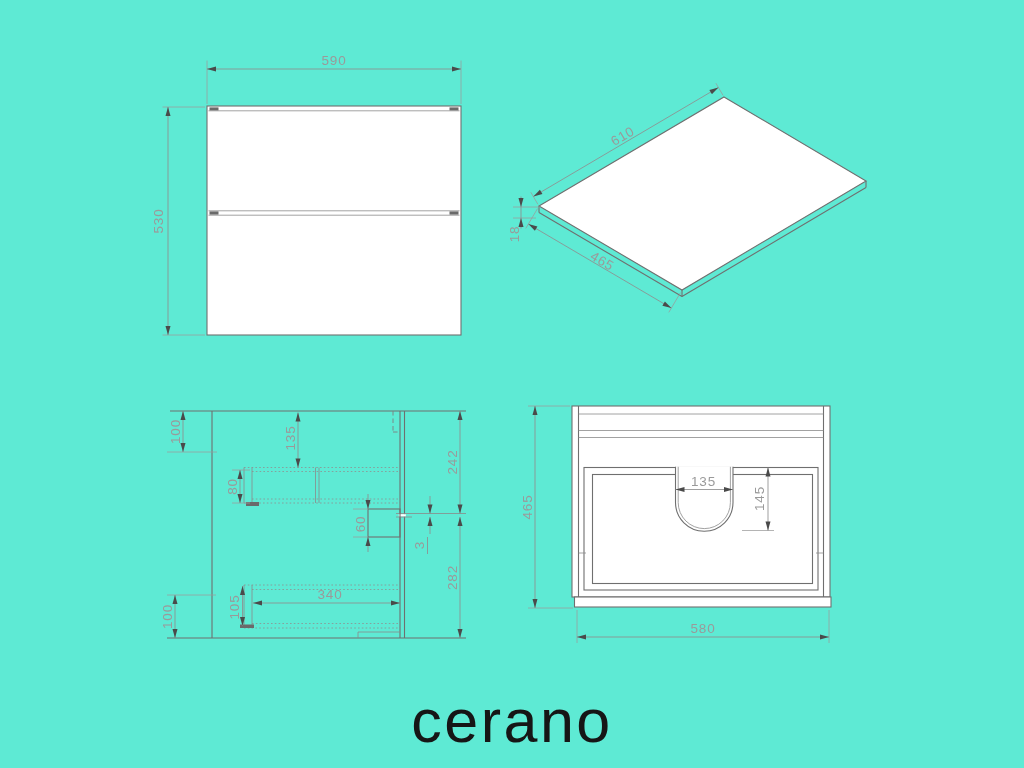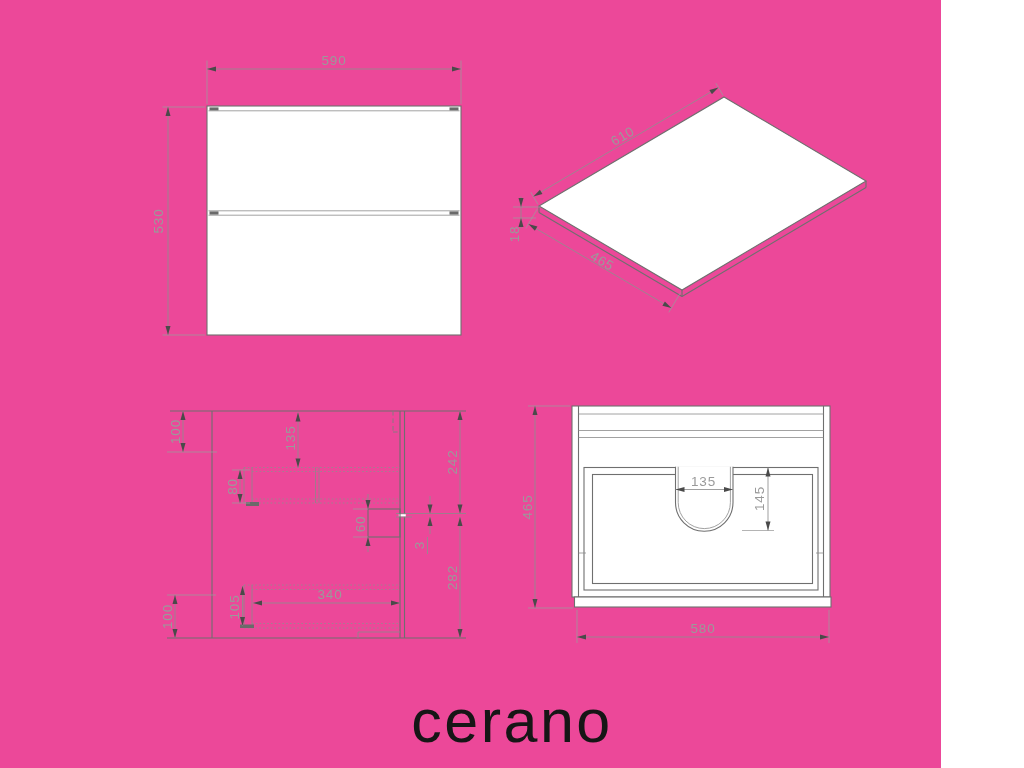--- a/index.html
+++ b/index.html
@@ -1,16 +1,16 @@
 <!DOCTYPE html>
 <html><head>
 <meta charset="utf-8">
 <style>
   html,body{margin:0;padding:0;background:#ffffff;width:1024px;height:768px;overflow:hidden;}
-  #stage{position:relative;width:941px;height:768px;background:#ec4899;font-family:"Liberation Sans",sans-serif;}
+  #stage{position:relative;width:1024px;height:768px;background:#5eead4;font-family:"Liberation Sans",sans-serif;}
   svg{position:absolute;left:0;top:0;}
   text{font-family:"Liberation Sans",sans-serif;fill:#9a9a9a;font-size:13.5px;letter-spacing:.8px;}
   text.logo{font-size:61px;fill:#161616;letter-spacing:2.5px;font-weight:300;}
   .obj{stroke:#6f6f6f;stroke-width:1.1;fill:none;}
   .objf{stroke:#6f6f6f;stroke-width:1.1;fill:#ffffff;}
   .thin{stroke:#8a8a8a;stroke-width:.8;fill:none;}
   .dot{stroke:#8f8f8f;stroke-width:.8;fill:none;stroke-dasharray:1.6 2.2;}
   .dash{stroke:#7f7f7f;stroke-width:.9;fill:none;stroke-dasharray:4.5 3;}
   .dim{stroke:#8f8f8f;stroke-width:.85;fill:none;}
   .ext{stroke:#9b9b9b;stroke-width:.75;fill:none;}

